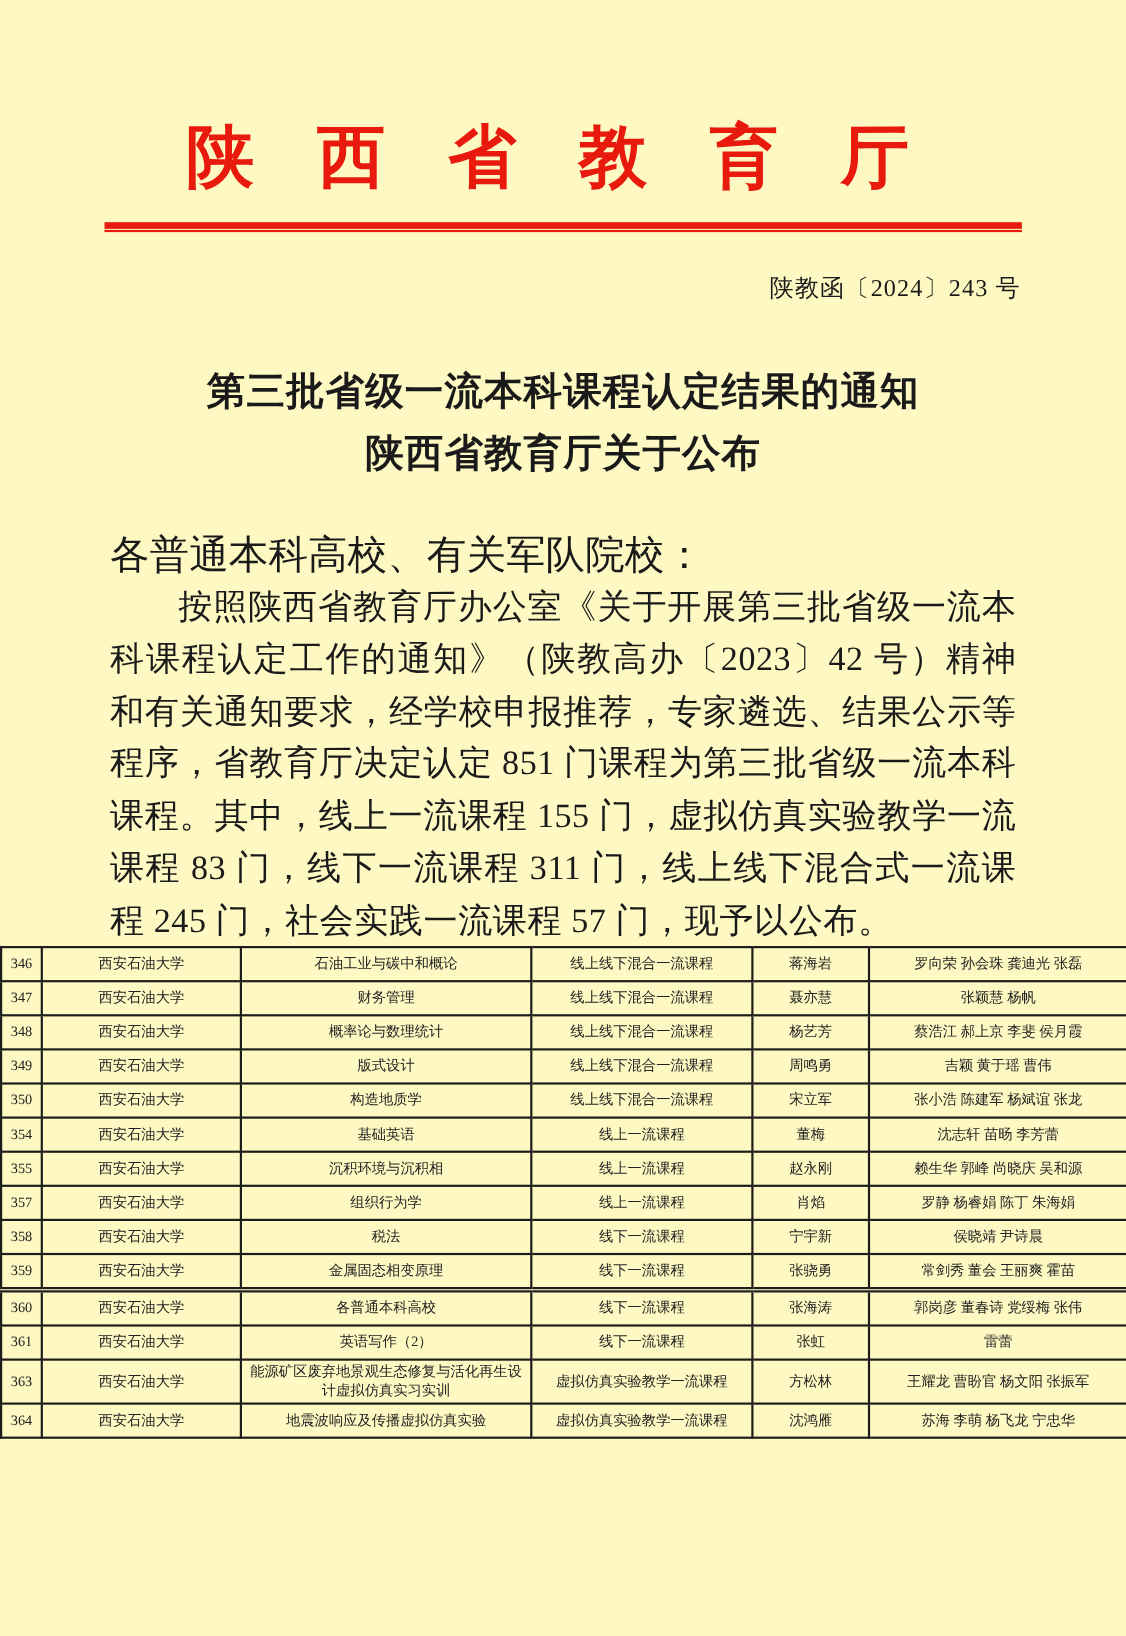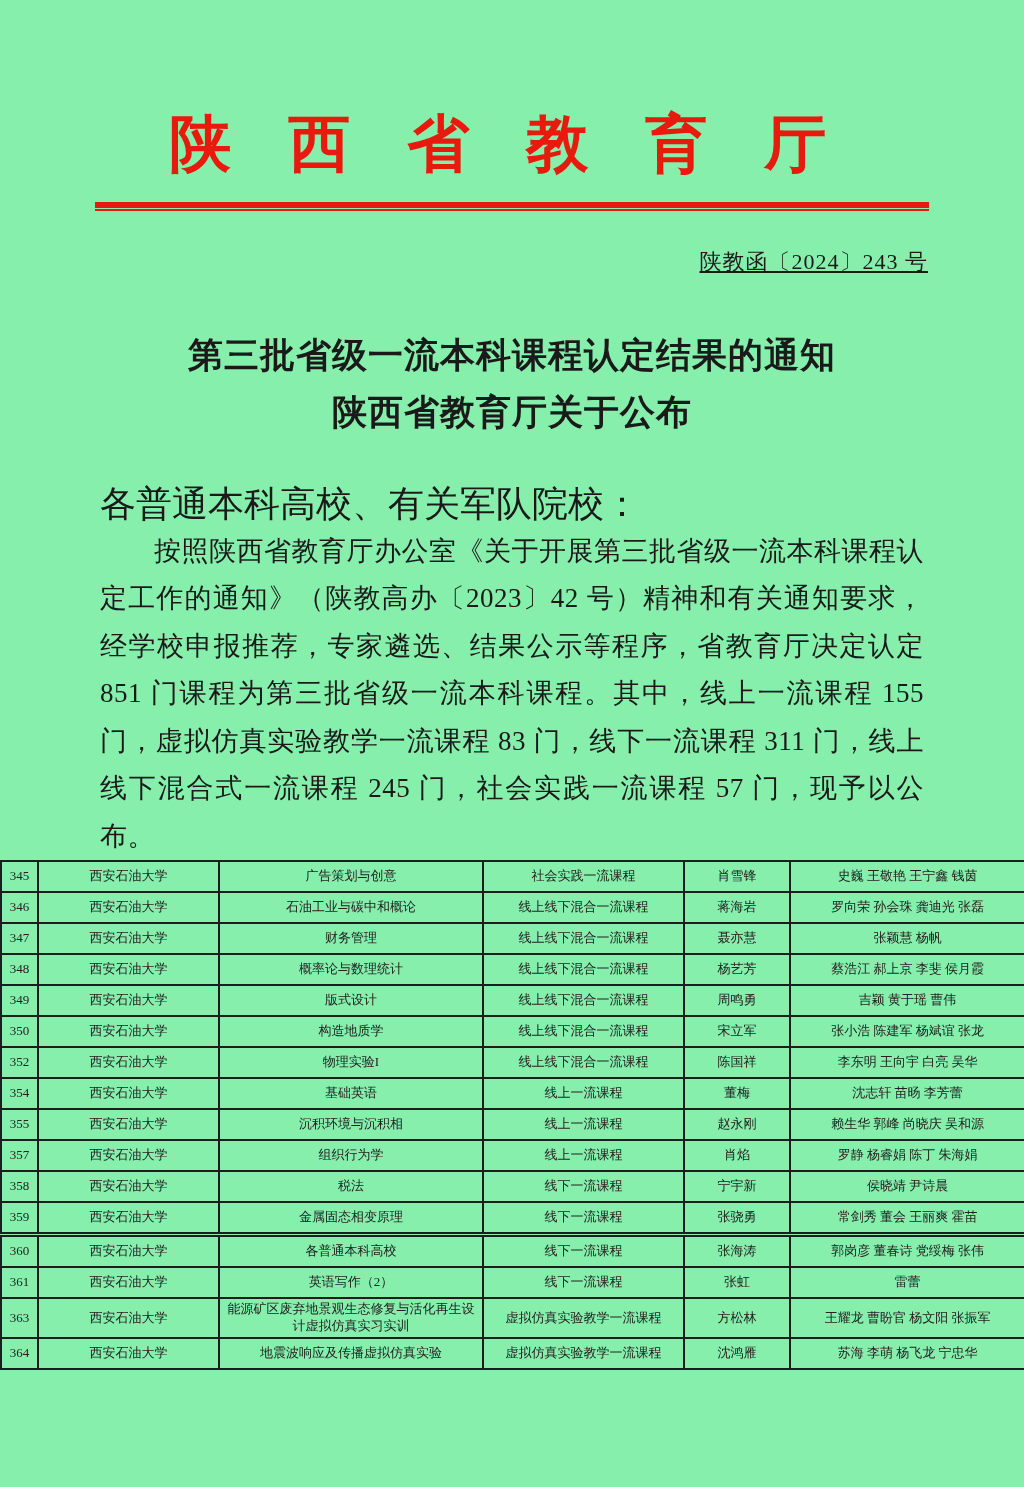--- a/index.html
+++ b/index.html
@@ -1,21 +1,21 @@
 <!DOCTYPE html>
 <html><head>
 <meta charset="utf-8">
 <style>
   html, body { margin: 0; padding: 0; background: #ffffff; }
   .page {
     position: relative;
     width: 1024px;
     height: 1487px;
     margin: 0 auto;
-    background: #86efac;
+    background: #fef9c3;
     overflow: hidden;
     font-family: "Liberation Serif", "DejaVu Serif", serif;
     color: #1a1a1a;
   }
   .agency-header {
     margin: 100px 0 0 0;
     text-align: center;
     color: #e8190d;
     font-size: 62px;
     font-weight: 700;
@@ -29,38 +29,37 @@
     height: 9px;
     border-top: 6px solid #e8190d;
     border-bottom: 2px solid #e8190d;
     box-sizing: border-box;
   }
   .doc-number {
     margin: 36px 96px 0 0;
     text-align: right;
     font-size: 22px;
     letter-spacing: 1px;
-    text-decoration: underline;
   }
   .notice-title {
     margin: 50px 0 0 0;
     text-align: center;
     font-weight: 700;
     font-size: 35px;
     line-height: 57px;
     letter-spacing: 1px;
   }
   .salutation {
     margin: 40px 100px 0 100px;
     font-size: 36px;
     line-height: 47px;
   }
   .body-paragraph {
     margin: 0 100px 0 100px;
-    font-size: 27px;
+    font-size: 31px;
     line-height: 47.5px;
     text-align: justify;
     text-indent: 2em;
     letter-spacing: 0.5px;
   }
   table.course-table {
     width: 1024px;
     margin-top: 0;
     border-collapse: collapse;
     table-layout: fixed;
@@ -109,28 +108,20 @@
     <colgroup>
       <col class="col-no">
         <col class="col-school">
         <col class="col-course">
       <col class="col-type">
         <col class="col-leader">
         <col class="col-team">
     </colgroup>
     <tbody>
         <tr>
-    <td>345</td>
-    <td>西安石油大学</td>
-    <td>广告策划与创意</td>
-    <td>社会实践一流课程</td>
-    <td>肖雪锋</td>
-    <td>史巍 王敬艳 王宁鑫 钱茵</td>
-  </tr>
-        <tr>
     <td>346</td>
     <td>西安石油大学</td>
     <td>石油工业与碳中和概论</td>
     <td>线上线下混合一流课程</td>
     <td>蒋海岩</td>
     <td>罗向荣 孙会珠 龚迪光 张磊</td>
   </tr>
         <tr>
     <td>347</td>
     <td>西安石油大学</td>
@@ -155,28 +146,20 @@
     <td>周鸣勇</td>
     <td>吉颖 黄于瑶 曹伟</td>
   </tr>
         <tr>
     <td>350</td>
     <td>西安石油大学</td>
     <td>构造地质学</td>
     <td>线上线下混合一流课程</td>
     <td>宋立军</td>
     <td>张小浩 陈建军 杨斌谊 张龙</td>
-  </tr>
-        <tr>
-    <td>352</td>
-    <td>西安石油大学</td>
-    <td>物理实验I</td>
-    <td>线上线下混合一流课程</td>
-    <td>陈国祥</td>
-    <td>李东明 王向宇 白亮 吴华</td>
   </tr>
         <tr>
     <td>354</td>
     <td>西安石油大学</td>
     <td>基础英语</td>
     <td>线上一流课程</td>
     <td>董梅</td>
     <td>沈志轩 苗旸 李芳蕾</td>
   </tr>
         <tr>

